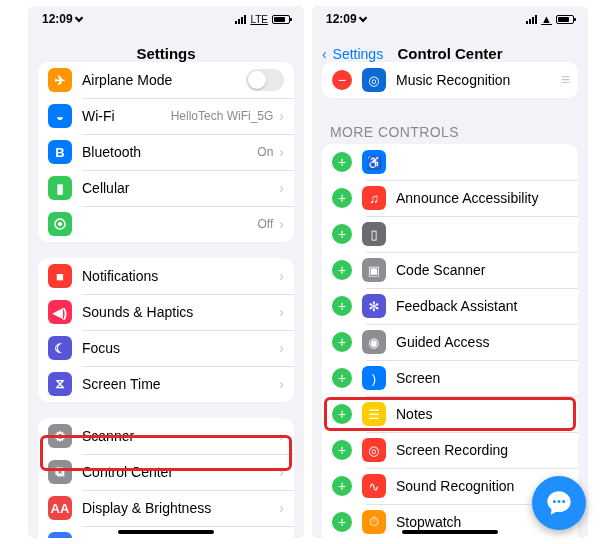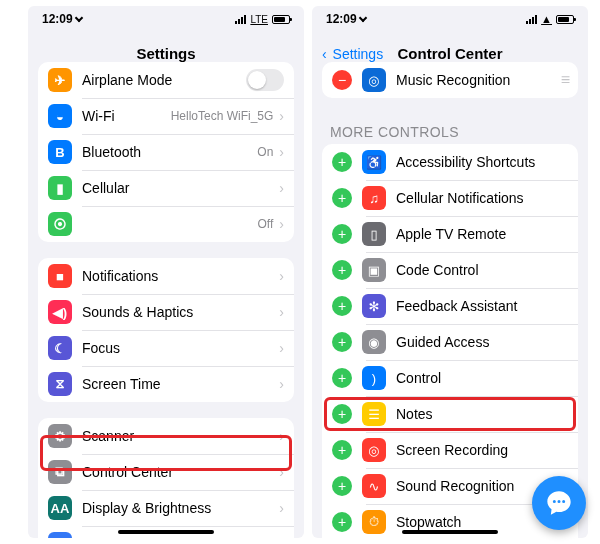--- a/index.html
+++ b/index.html
@@ -228,21 +228,21 @@
             <span class="spacer"></span>
             <span class="chev">›</span>
           </div>
           <div class="row">
             <div class="app-icon" style="background: rgb(142, 142, 147);">⧉</div>
             <span class="label">Control Center</span>
             <span class="spacer"></span>
             <span class="chev">›</span>
           </div>
           <div class="row">
-            <div class="app-icon" style="background: #0f766e;">AA</div>
+            <div class="app-icon" style="background: #ef4444;">AA</div>
             <span class="label">Display &amp; Brightness</span>
             <span class="spacer"></span>
             <span class="chev">›</span>
           </div>
           <div class="row">
             <div class="app-icon" style="background: rgb(52, 120, 246);">▦</div>
             <span class="label">Home Screen</span>
             <span class="spacer"></span>
             <span class="chev">›</span>
           </div>
@@ -280,51 +280,49 @@
             <span class="label">Music Recognition</span>
             <span class="spacer"></span>
             <span class="drag">≡</span>
           </div>
         </div>
         <div class="section-header">MORE CONTROLS</div>
         <div class="group">
           <div class="row">
             <div class="plus-btn">+</div>
             <div class="ctrl-icon" style="background: rgb(0, 122, 255);">♿</div>
-            <span class="label">Accessibility Shortcuts</span>
           </div>
           <div class="row">
             <div class="plus-btn">+</div>
             <div class="ctrl-icon" style="background: rgb(255, 59, 48);">♫</div>
-            <span class="label">Cellular Notifications</span>
+            <span class="label">Announce Accessibility</span>
           </div>
           <div class="row">
             <div class="plus-btn">+</div>
             <div class="ctrl-icon" style="background: rgb(107, 107, 112);">▯</div>
-            <span class="label">Apple TV Remote</span>
           </div>
           <div class="row">
             <div class="plus-btn">+</div>
             <div class="ctrl-icon" style="background: rgb(142, 142, 147);">▣</div>
-            <span class="label">Code Control</span>
+            <span class="label">Code Scanner</span>
           </div>
           <div class="row">
             <div class="plus-btn">+</div>
             <div class="ctrl-icon" style="background: rgb(88, 86, 214);">✻</div>
             <span class="label">Feedback Assistant</span>
           </div>
           <div class="row">
             <div class="plus-btn">+</div>
             <div class="ctrl-icon" style="background: rgb(142, 142, 147);">◉</div>
             <span class="label">Guided Access</span>
           </div>
           <div class="row">
             <div class="plus-btn">+</div>
             <div class="ctrl-icon" style="background: rgb(0, 122, 255);">)</div>
-            <span class="label">Control</span>
+            <span class="label">Screen</span>
           </div>
           <div class="row">
             <div class="plus-btn">+</div>
             <div class="ctrl-icon" style="background: rgb(255, 204, 0);">☰</div>
             <span class="label">Notes</span>
           </div>
           <div class="row">
             <div class="plus-btn">+</div>
             <div class="ctrl-icon" style="background: rgb(255, 59, 48);">◎</div>
             <span class="label">Screen Recording</span>

